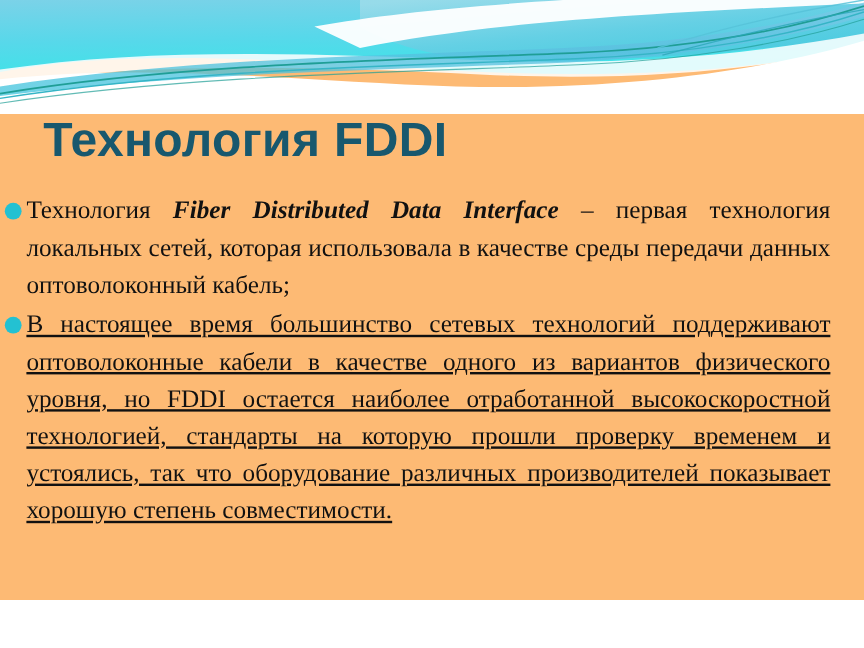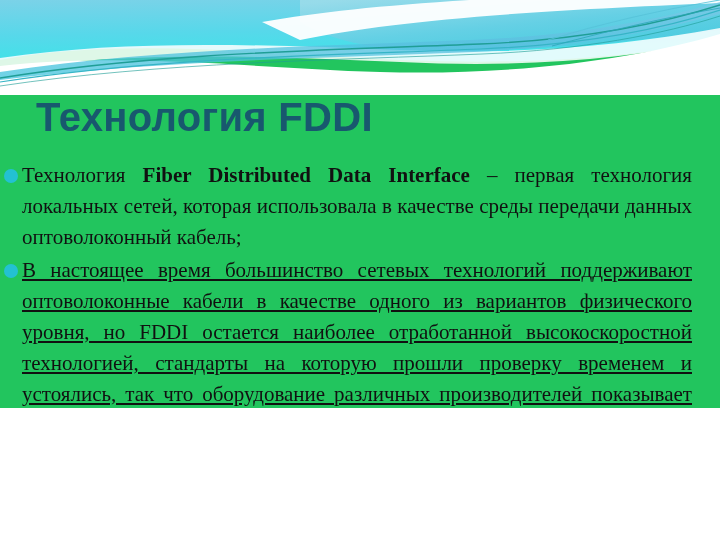--- a/index.html
+++ b/index.html
@@ -6,22 +6,22 @@
     margin: 0;
     padding: 0;
     background: #ffffff;
   }
   body {
     font-family: "Liberation Serif", serif;
   }
   .slide {
     position: relative;
     width: 720px;
-    height: 408px;
-    background: #22c55e;
+    height: 500px;
+    background: #fdba74;
     overflow: hidden;
   }
 
   
   .header-deco {
     position: absolute;
     left: 0;
     top: 0;
     width: 720px;
     height: 95px;
@@ -76,20 +76,21 @@
     width: 14px;
     height: 14px;
     border-radius: 50%;
     background: #23c1d2;
   }
   .bullet-text {
     display: block;
   }
   .em-bi {
     font-weight: bold;
+    font-style: italic;
   }
 </style>
 </head>
 <body>
 
 <div class="slide">
 
   <div class="header-deco">
     <svg width="720" height="95" viewBox="0 0 720 95" xmlns="http://www.w3.org/2000/svg">
       <defs>

